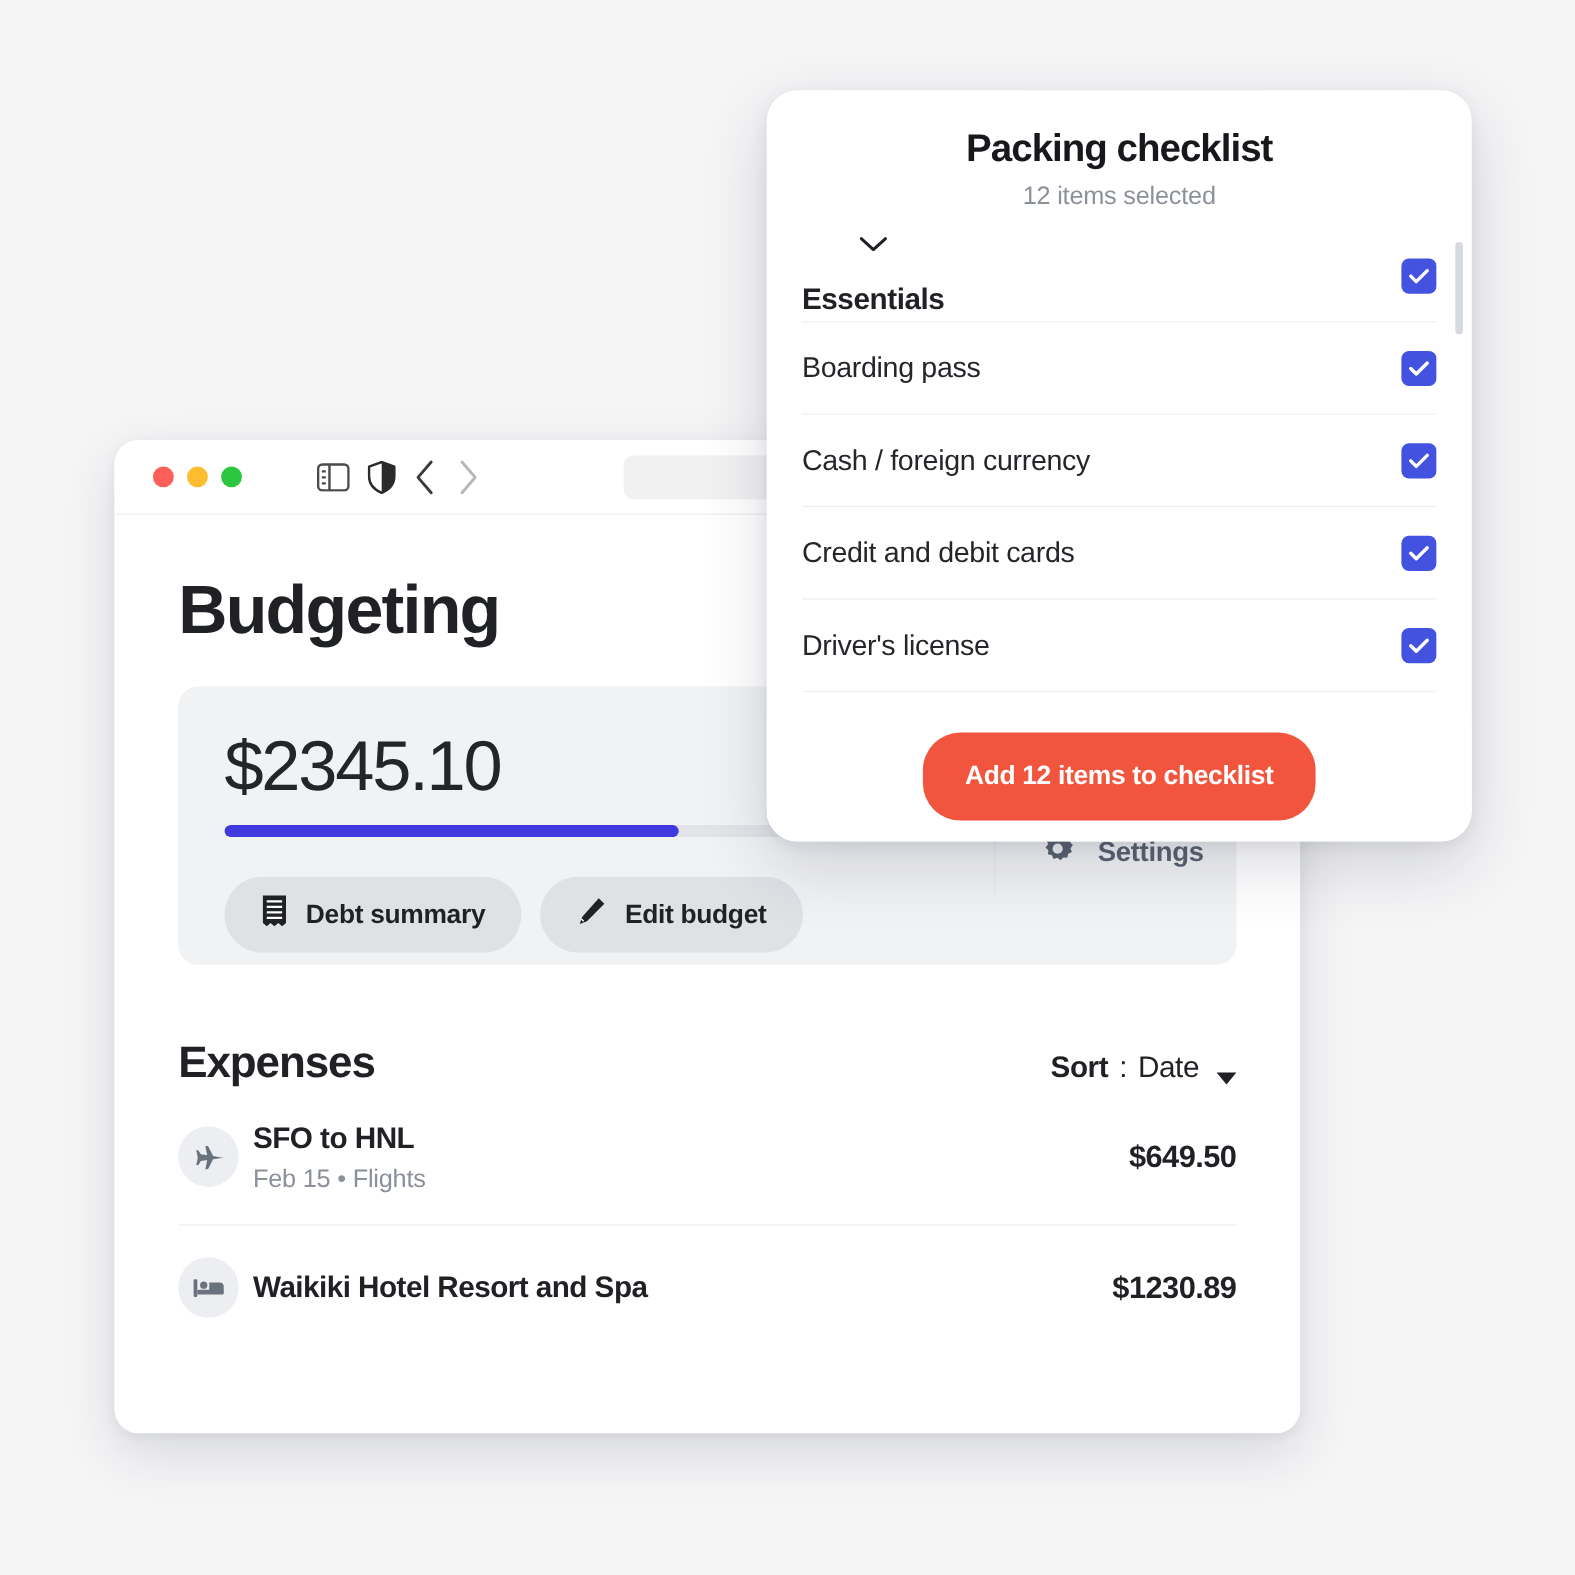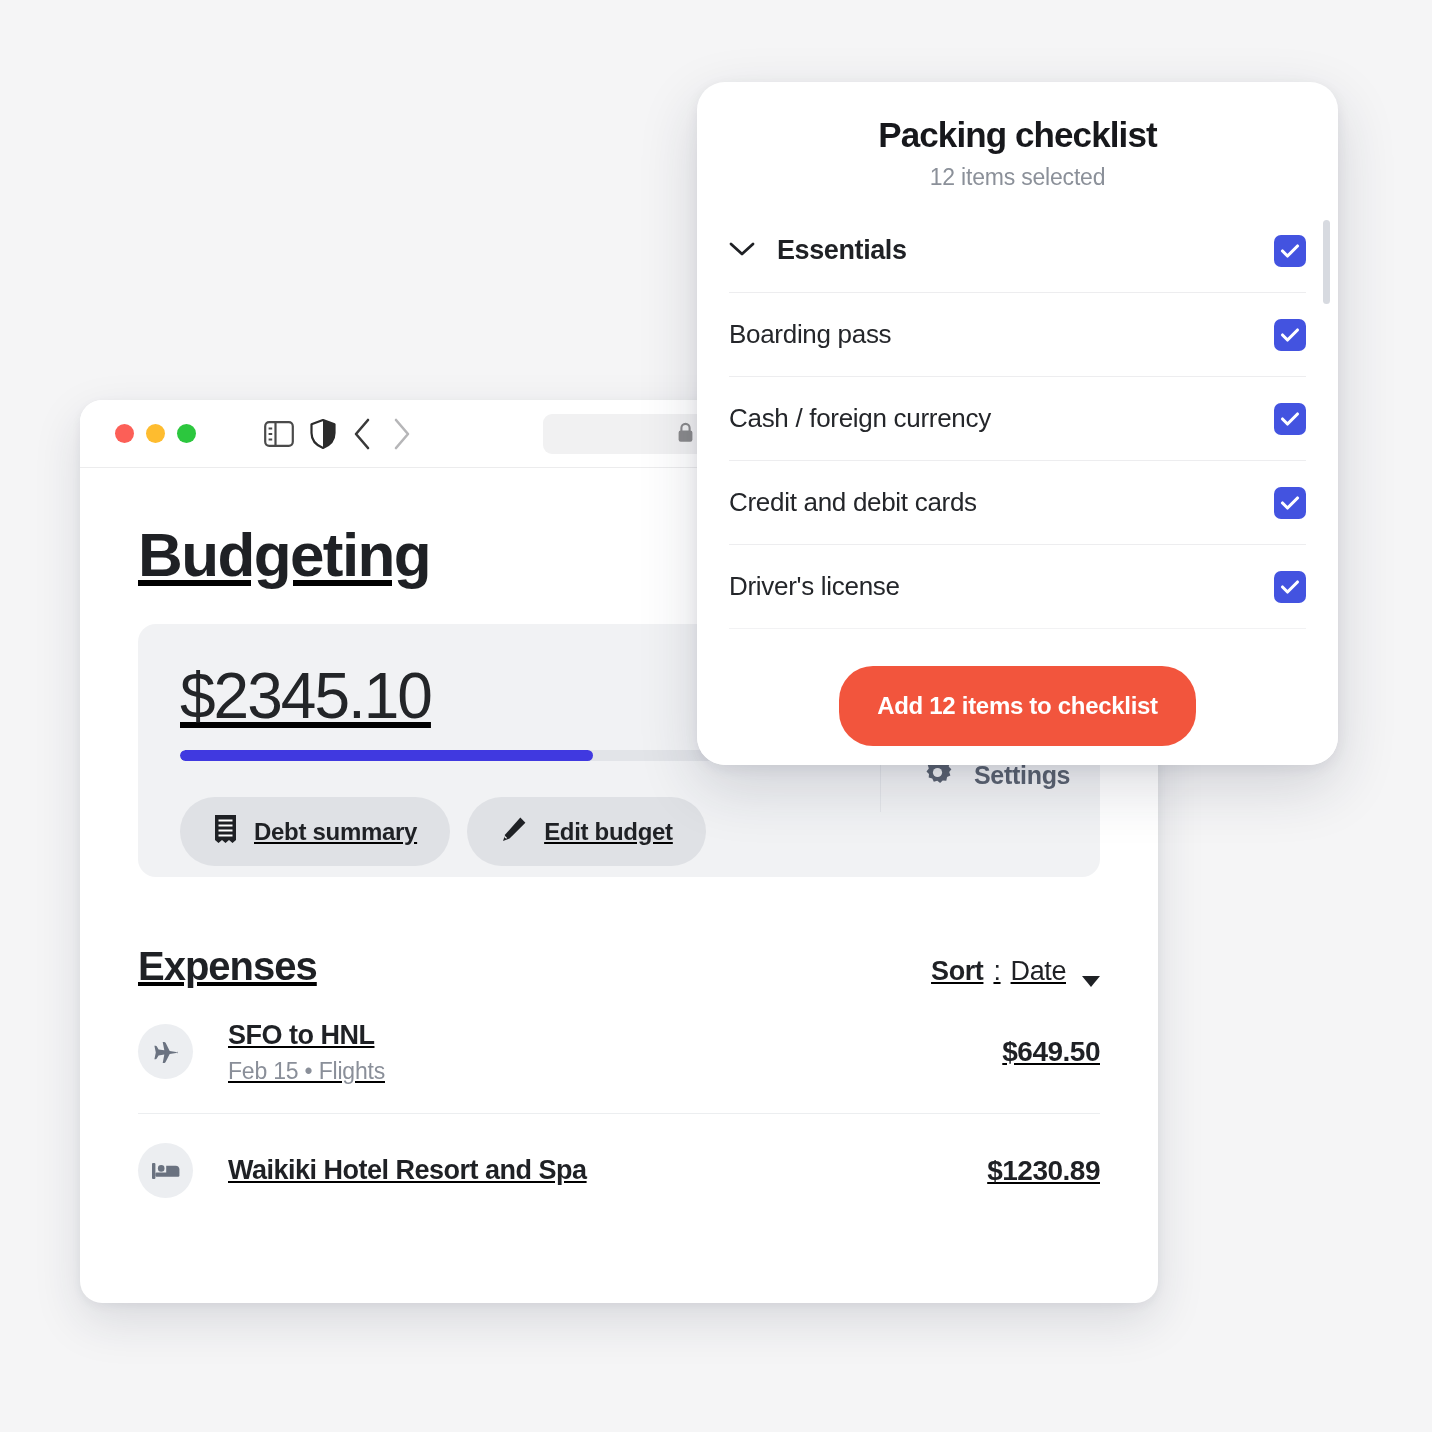--- a/index.html
+++ b/index.html
@@ -16,30 +16,29 @@
   #stage {
     position: relative;
     width: 1432px;
     height: 1432px;
     background: #f5f5f6;
   }
 
   
   #browser-window {
     position: absolute;
-    left: 80px;
+    left: 104px;
     top: 400px;
     width: 1078px;
     height: 903px;
     background: #ffffff;
     border-radius: 22px;
     box-shadow: 0 18px 48px rgba(30, 35, 60, 0.13),
                 0 3px 10px rgba(30, 35, 60, 0.06);
     overflow: hidden;
-    text-decoration: underline;
   }
 
   #browser-toolbar {
     position: relative;
     height: 68px;
     background: #ffffff;
     border-bottom: 1px solid #ececed;
     display: flex;
     align-items: center;
     padding: 0 18px;
@@ -194,21 +193,21 @@
     width: 0; height: 0;
     border-left: 9px solid transparent;
     border-right: 9px solid transparent;
     border-top: 11px solid #1f2125;
     margin-left: 6px;
   }
 
   .expense-row {
     display: flex;
     align-items: center;
-    gap: 35px;
+    gap: 13px;
     padding: 29px 0 28px 0;
     border-bottom: 1px solid #eceef0;
     cursor: pointer;
   }
   .expense-row:last-child { border-bottom: none; }
   .exp-icon {
     width: 55px; height: 55px;
     border-radius: 50%;
     background: #eceef1;
     display: flex; align-items: center; justify-content: center;
@@ -272,21 +271,21 @@
   }
 
   .group-row, .item-row {
     display: flex;
     align-items: center;
     justify-content: space-between;
     height: 84px;
     border-bottom: 1px solid #ededef;
     cursor: pointer;
   }
-  .group-left { display: flex; align-items: center; gap: 22px; }
+  .group-left { display: flex; align-items: center; gap: 22px; flex-direction: column; }
   .group-name {
     font-size: 27px;
     font-weight: 700;
     color: #1f2125;
     letter-spacing: -0.4px;
   }
   .item-label {
     font-size: 26px;
     color: #24262a;
     letter-spacing: -0.3px;

